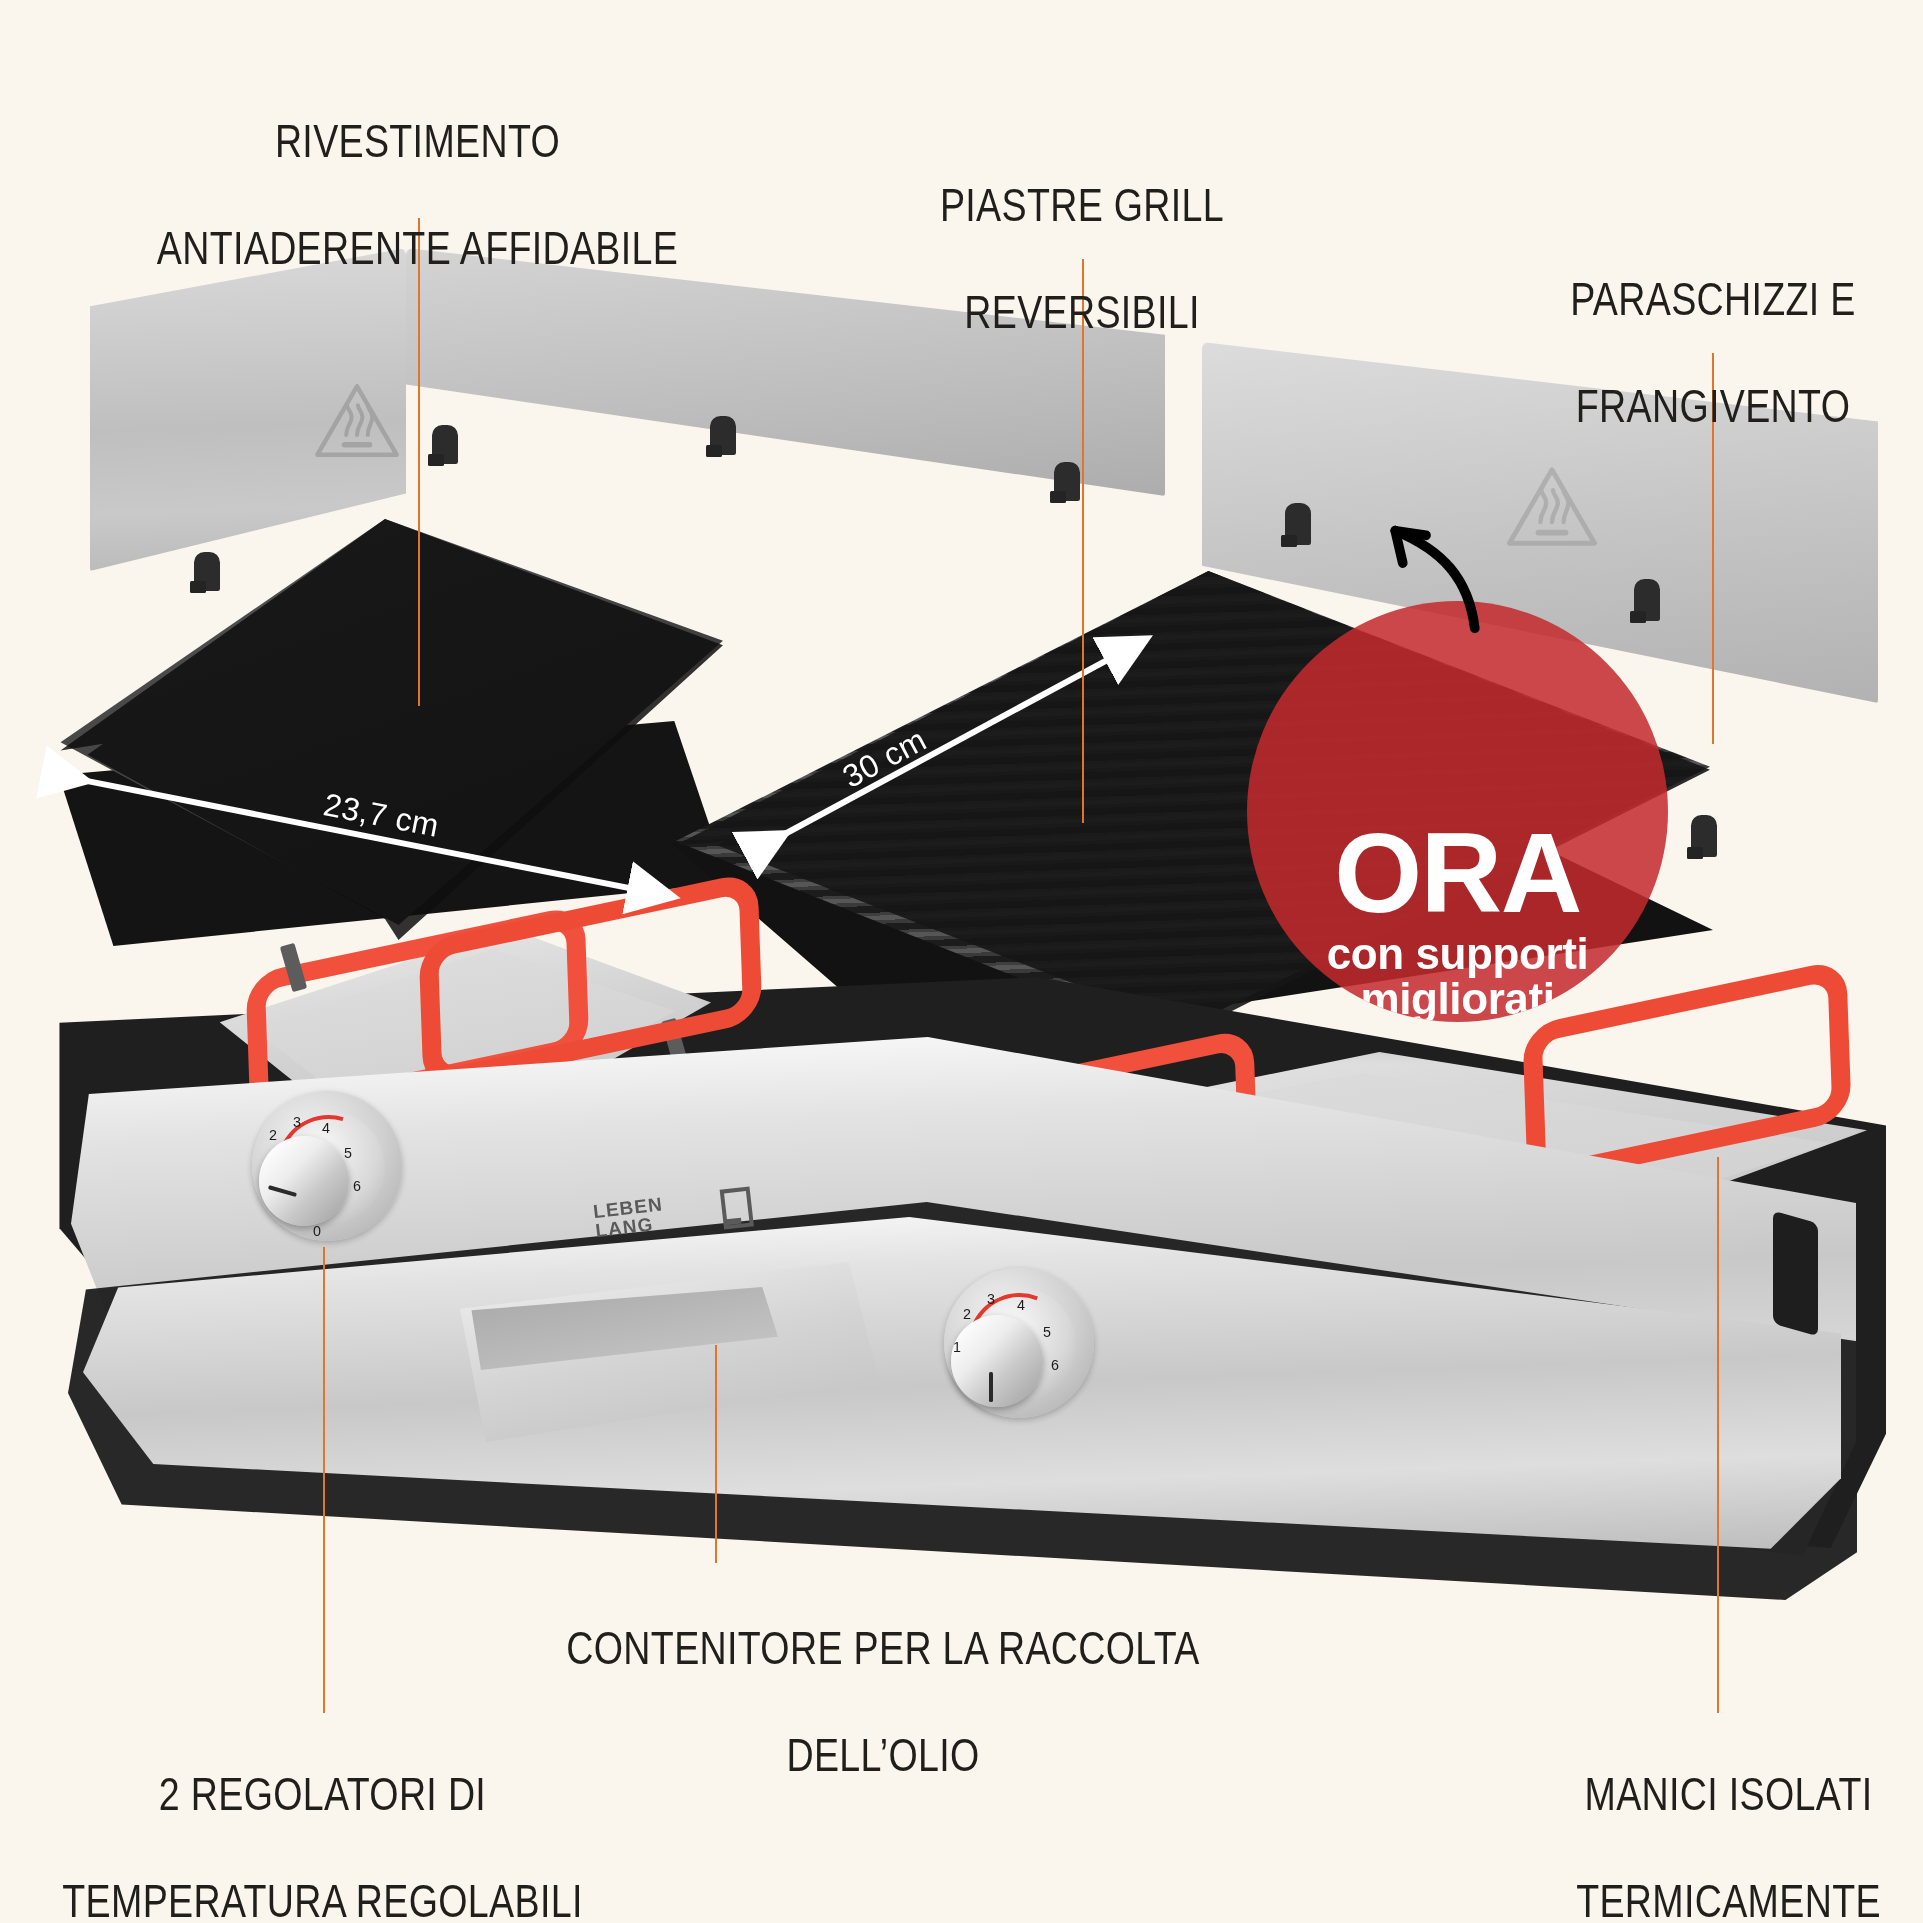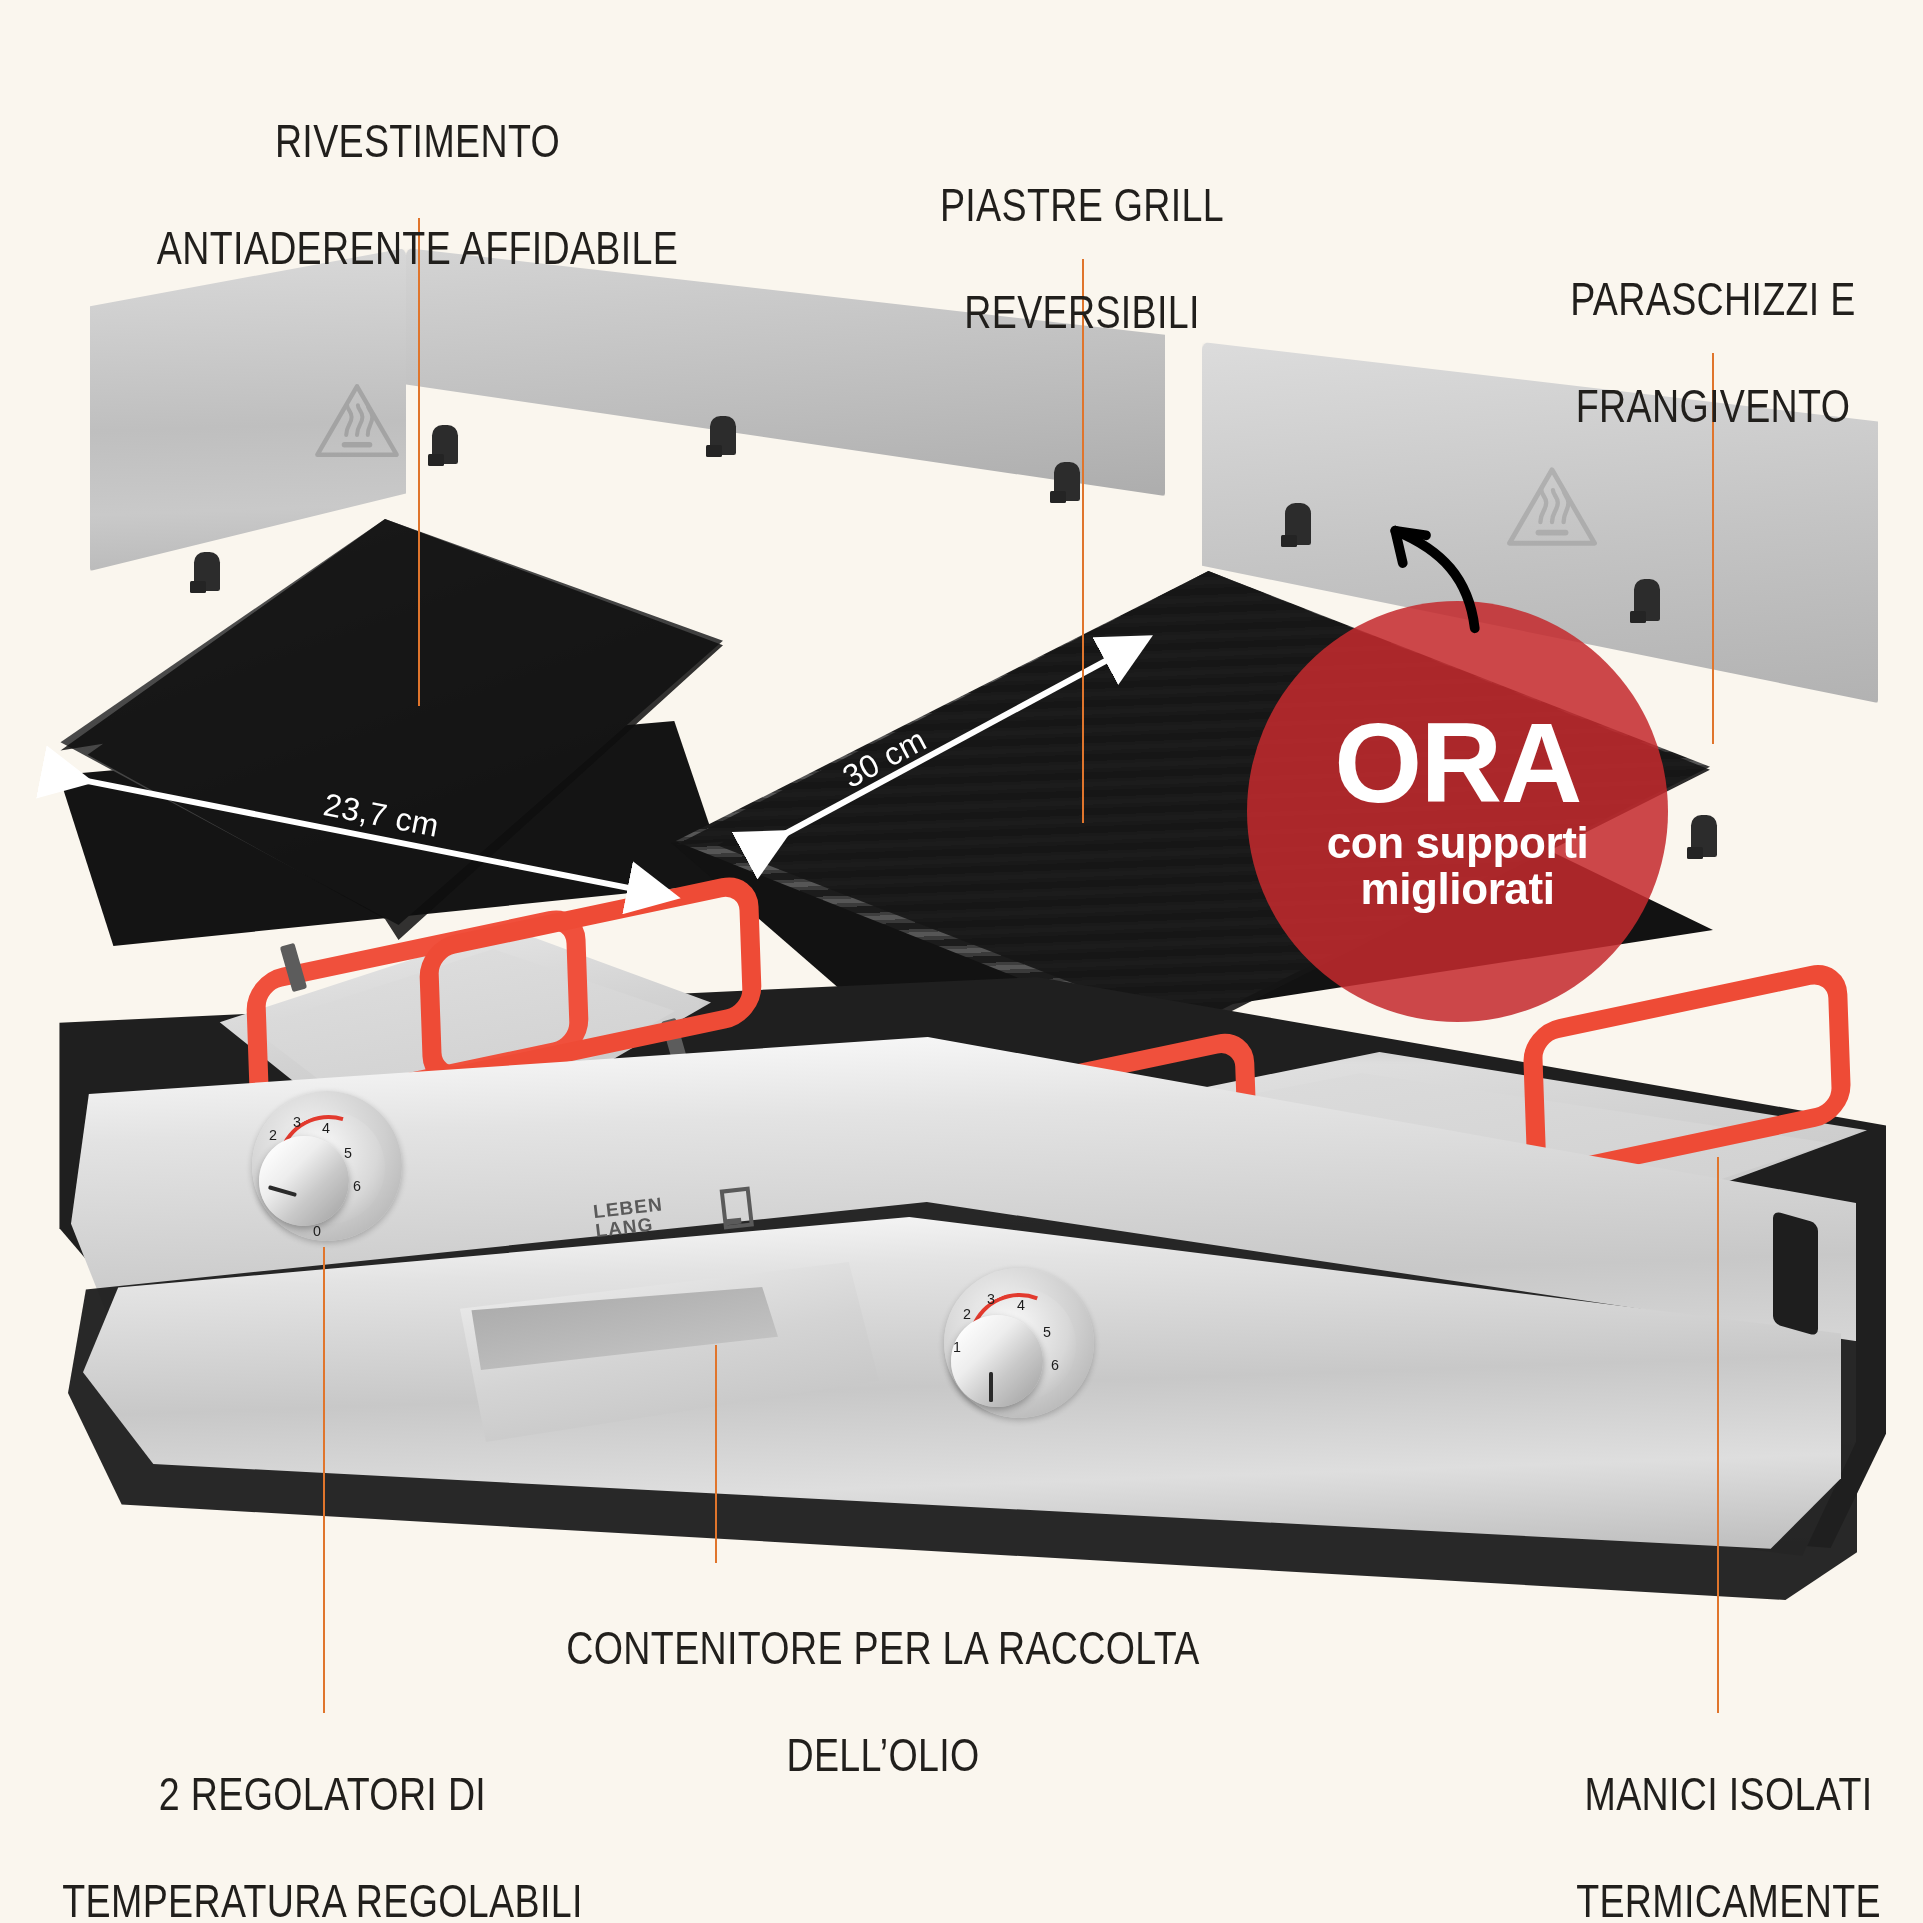--- a/index.html
+++ b/index.html
@@ -148,21 +148,21 @@
   
   .dimlabel{
     position:absolute;color:#FFFFFF;font-size:32px;letter-spacing:0.4px;
     white-space:nowrap;text-shadow:0 0.8px 2.3px rgba(0,0,0,.35);
   }
 
   
   .badge{
     position:absolute;border-radius:50%;
     background:rgba(196,42,45,.86);
-    display:flex;flex-direction:column;align-items:center;justify-content:center;
+    display:flex;flex-direction:column;align-items:center;justify-content:flex-end;
     overflow:hidden;
     text-align:center;
   }
   .badge .ora{
     color:#FFFFFF;font-weight:700;font-size:113px;line-height:.92;
     letter-spacing:-1.5px;margin:0 0 4.5px 0;
   }
   .badge .sub{
     color:#FFFFFF;font-weight:700;font-size:44px;line-height:1.04;
     letter-spacing:-0.4px;

